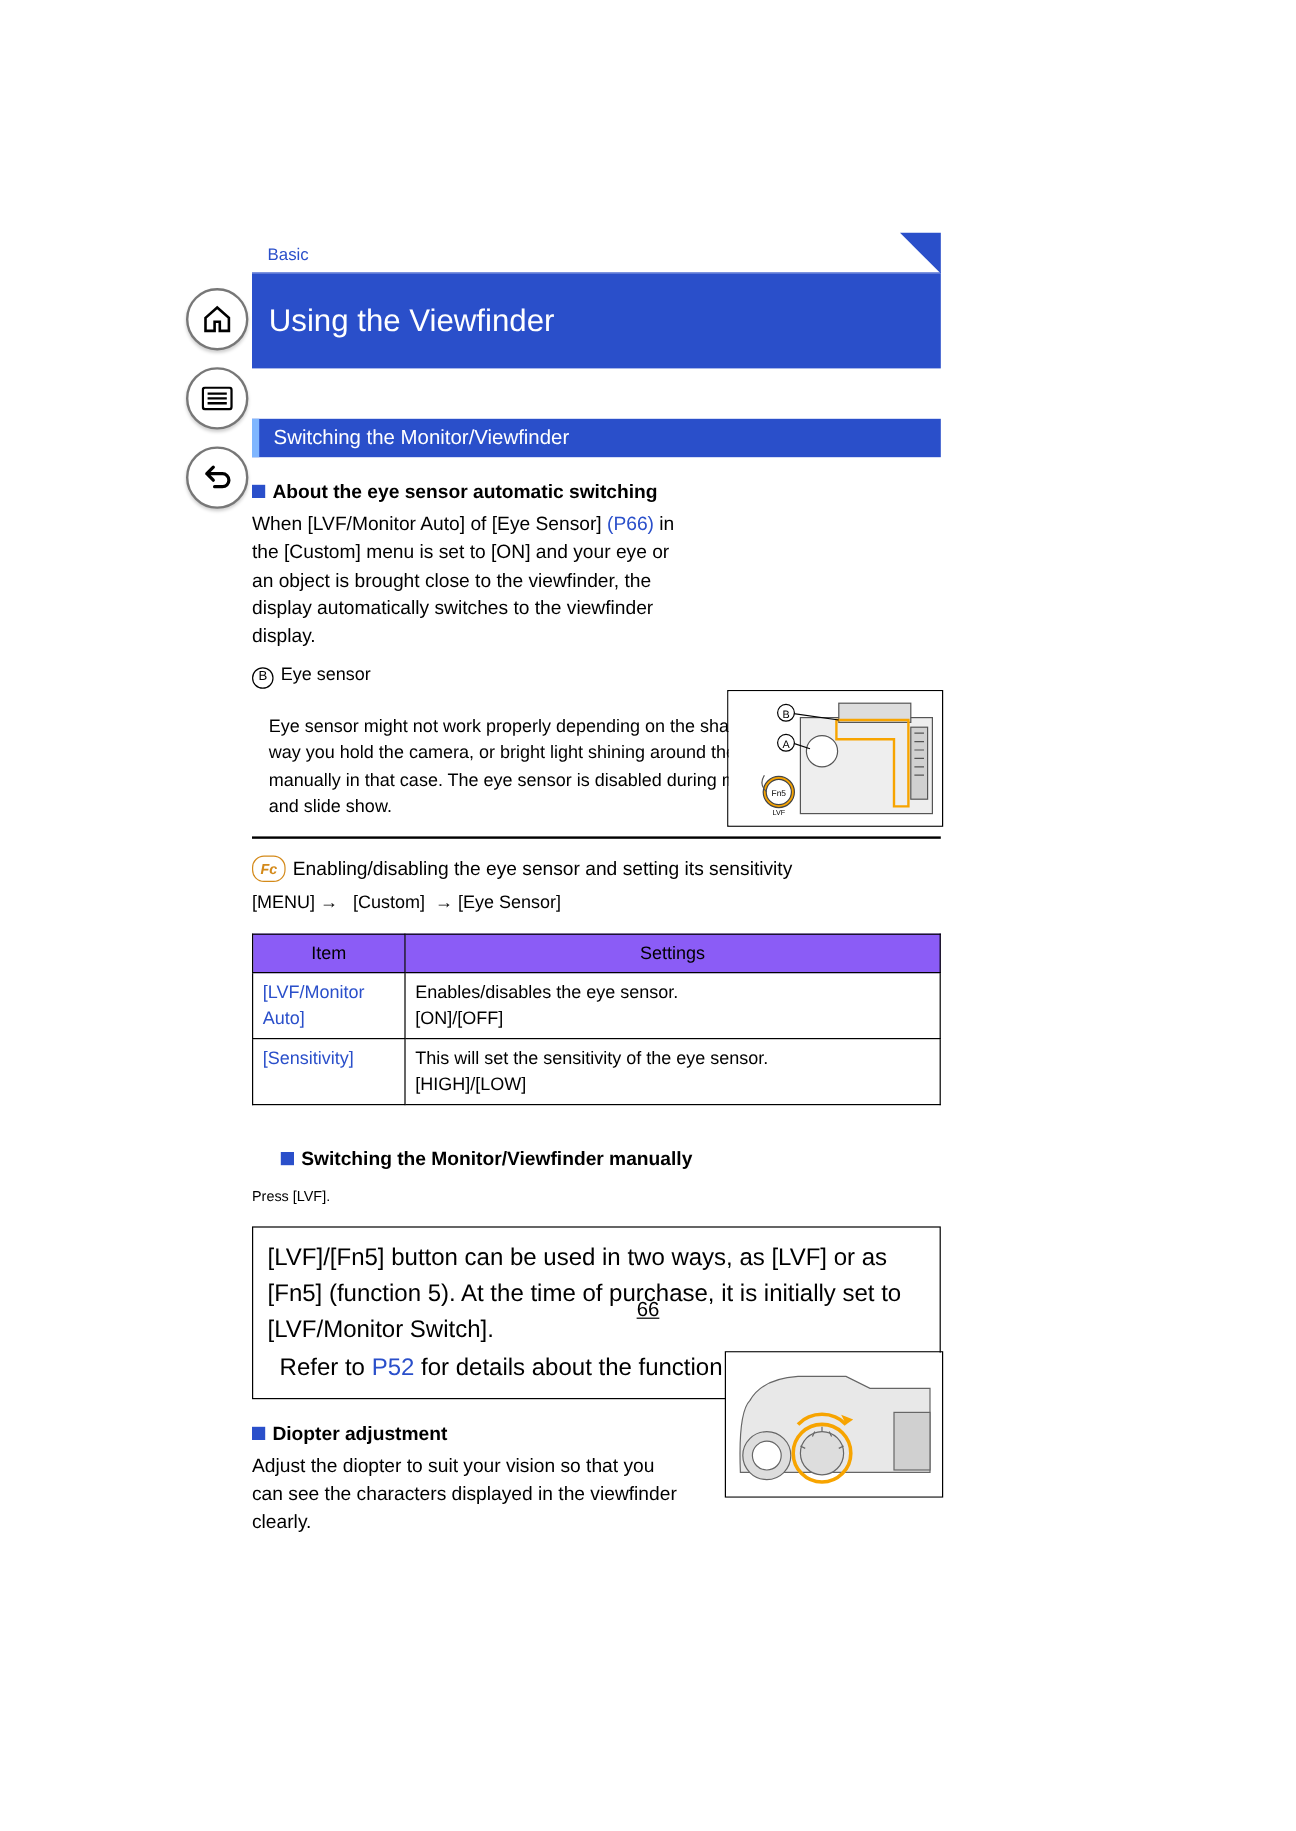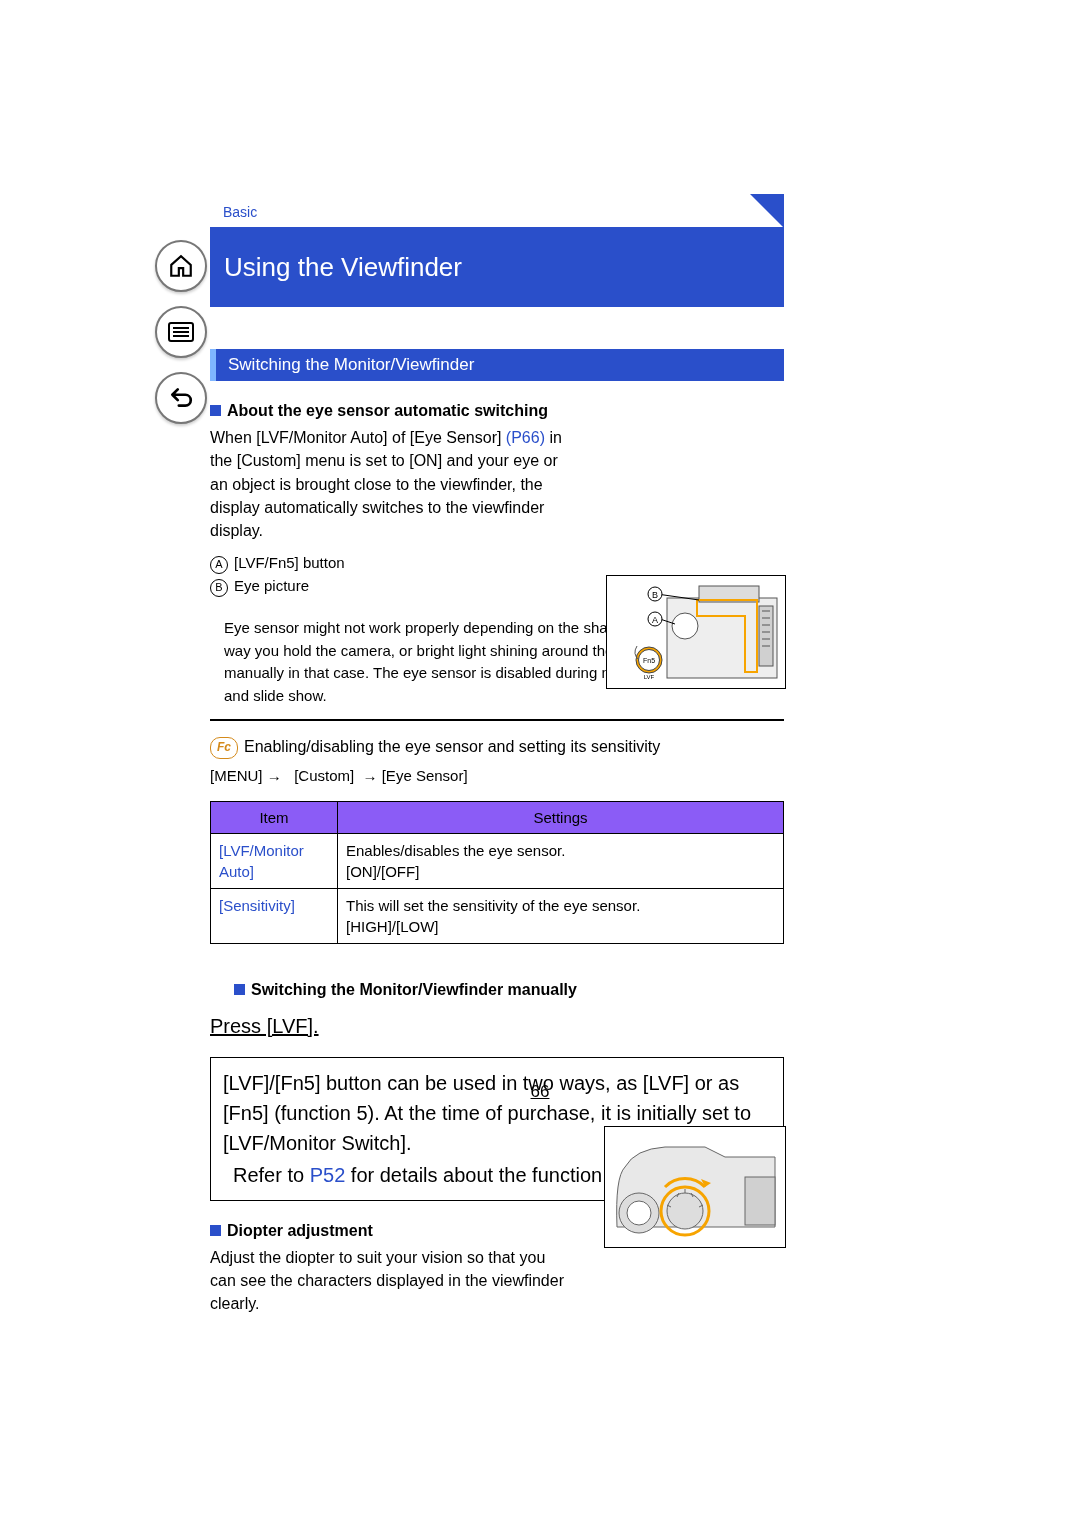--- a/index.html
+++ b/index.html
@@ -173,22 +173,21 @@
     line-height: 1.4;
     vertical-align: top;
   }
   table.settings td.item {
     color: #2a4fca;
     text-align: left;
     width: 110px;
   }
   .press-lvf {
     margin-top: 10px;
-    font-size: 20px;
-    text-decoration: underline;
+    font-size: 12px;
   }
   .info-box {
     border: 1px solid #000;
     padding: 10px 12px;
     margin-top: 16px;
     font-size: 20px;
     line-height: 1.5;
   }
   .page-num {
     position: absolute;
@@ -262,22 +261,21 @@
 
     <div class="body-text" style="position:relative;">
       <div class="bullet-head">
         <span class="bullet-sq"></span><span>About the eye sensor automatic switching</span>
       </div>
       <div class="para">
         <span>When [LVF/Monitor Auto] of [Eye Sensor] </span><span class="link">(P66)</span><span> in the [Custom] menu is set to [ON] and your eye or an object is brought close to the viewfinder, the display automatically switches to the viewfinder display.</span>
       </div>
 
       <div class="marker-list">
-        <div><span class="circ">A</span><span>[LVF/Fn5] button</span></div>
-        <div><span class="circ">B</span><span>Eye picture</span></div>
+        <div><span class="circ">B</span><span>Eye sensor</span></div>
       </div>
 
       <div class="illus-top">
         <svg class="svg-frame" width="178" height="112" viewBox="0 0 178 112">
           <rect x="0" y="0" width="178" height="112" fill="#fff"></rect>
 
           <rect x="60" y="22" width="110" height="80" fill="#eee" stroke="#555"></rect>
           <rect x="152" y="30" width="14" height="60" fill="#d0d0d0" stroke="#555"></rect>
           <line x1="155" y1="35" x2="163" y2="35" stroke="#555"></line>
           <line x1="155" y1="42" x2="163" y2="42" stroke="#555"></line>

